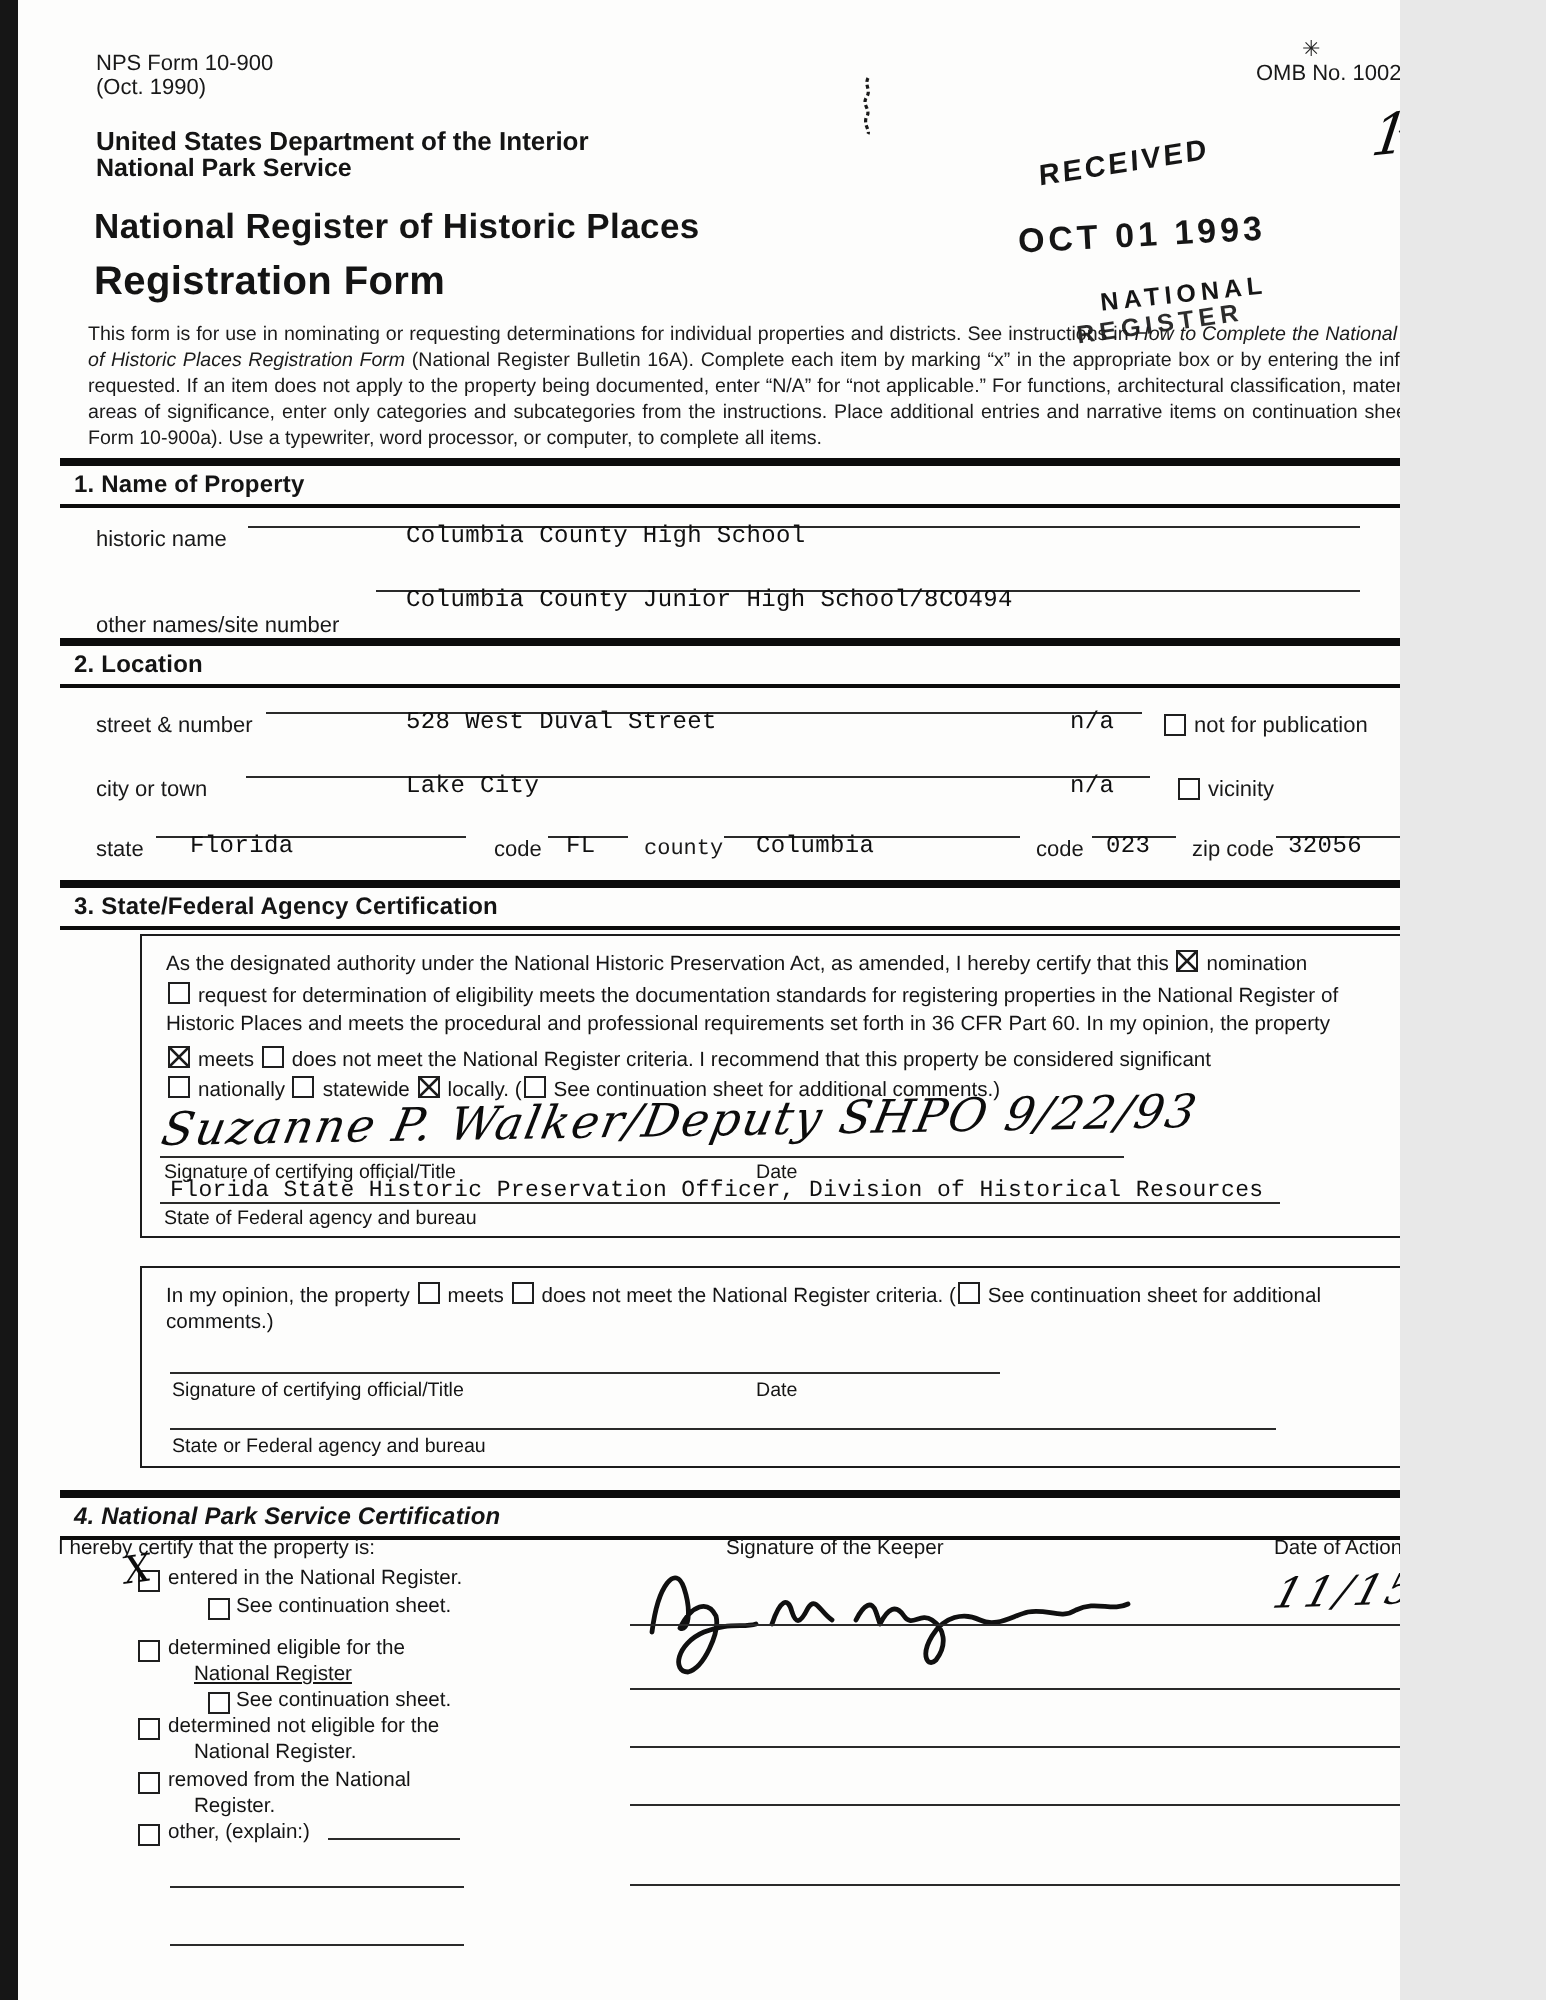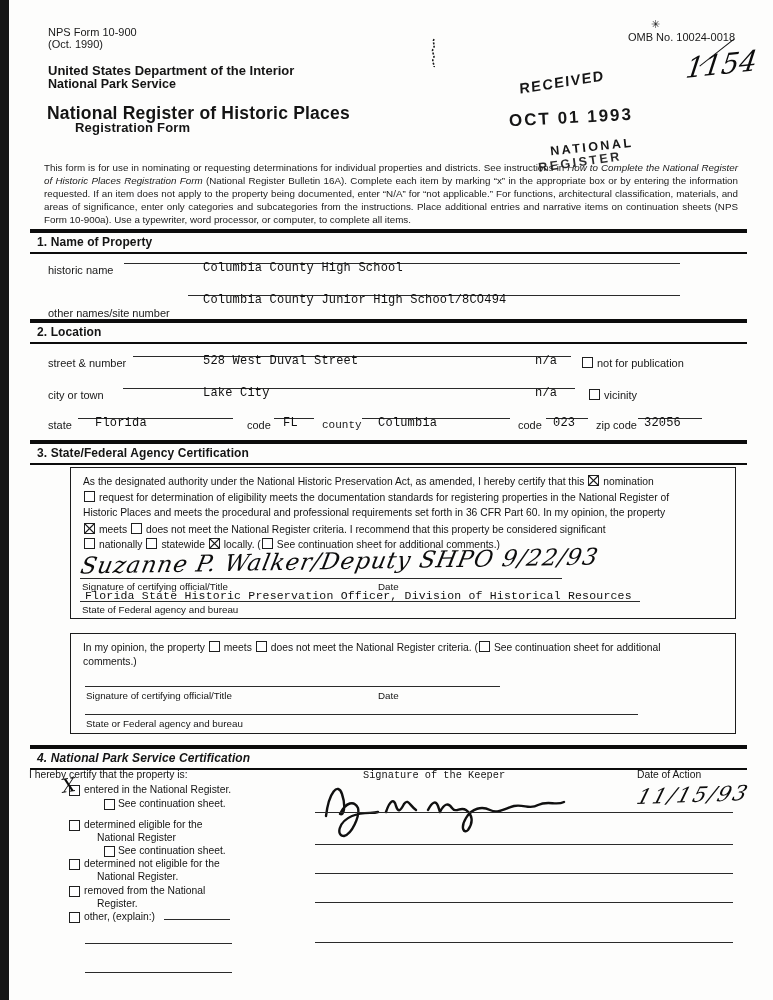--- a/index.html
+++ b/index.html
@@ -1,17 +1,17 @@
 <!DOCTYPE html>
 <html><head>
 <meta charset="utf-8">
 <style>
   html,body{margin:0;padding:0;background:#e8e8e8;}
   .page{
-    position:relative;width:773px;height:1000px;background:#fdfdfc;
+    position:relative;width:700px;height:1000px;background:#fdfdfc;
     font-family:"Liberation Sans",sans-serif;color:#141414;overflow:hidden;
   }
   .scan-edge{position:absolute;left:0;top:0;width:9px;height:1000px;background:#161616;}
   .abs{position:absolute;white-space:nowrap;}
   .lbl{font-size:11px;color:#191919;}
   .small{font-size:10.3px;}
   .tiny{font-size:9.8px;}
   .bold{font-weight:bold;}
   .mono{font-family:"Liberation Mono",monospace;font-size:12px;letter-spacing:.2px;color:#101010;}
   .hand{font-family:"DejaVu Serif",serif;font-style:italic;color:#0c0c0c;}
@@ -47,21 +47,21 @@
   <div class="abs lbl" style="left:48px;top:26px;">NPS Form 10-900</div>
   <div class="abs lbl" style="left:48px;top:38px;">(Oct. 1990)</div>
   <div class="abs lbl" style="left:628px;top:31px;">OMB No. 10024-0018</div>
   <div class="abs hand" style="left:686px;top:48px;font-size:28px;transform:rotate(-6deg) skewX(-14deg);">1154</div>
   <div class="abs" style="left:695px;top:52px;width:44px;height:0;border-bottom:1.8px solid #111;transform:rotate(-38deg);"></div>
 
   <div class="abs bold" style="left:48px;top:63px;font-size:13px;">United States Department of the Interior</div>
   <div class="abs bold" style="left:48px;top:77px;font-size:12.5px;">National Park Service</div>
 
   <div class="abs bold" style="left:47px;top:103px;font-size:17.5px;letter-spacing:.2px;">National Register of Historic Places</div>
-  <div class="abs bold" style="left:47px;top:120px;font-size:13px;letter-spacing:.2px;margin-left:28px;">Registration Form</div>
+  <div class="abs bold" style="left:47px;top:130px;font-size:20px;letter-spacing:.2px;">Registration Form</div>
 
   <div class="abs stamp" style="left:519px;top:74px;font-size:14.5px;letter-spacing:1.5px;transform:rotate(-9deg) skewX(-6deg);">RECEIVED</div>
   <div class="abs stamp" style="left:509px;top:108px;font-size:17px;letter-spacing:2px;transform:rotate(-3deg);">OCT 01 1993</div>
   <div class="abs stamp" style="left:550px;top:140px;font-size:12.5px;letter-spacing:2.5px;transform:rotate(-6deg);">NATIONAL</div>
   <div class="abs stamp" style="left:538px;top:155px;font-size:12.5px;letter-spacing:2.5px;transform:rotate(-8deg);opacity:.9;">REGISTER</div>
 
   <div class="noise" style="left:430px;top:38px;width:8px;height:30px;">
     <svg width="8" height="30" viewBox="0 0 8 30">
         <path d="M4,1 C2,5 6,7 3,11 C1,15 6,17 3,21 C2,25 5,27 4,29" stroke="#1a1a1a" stroke-width="1.6" fill="none" stroke-dasharray="2,1.5"></path>
       </svg>
@@ -136,32 +136,32 @@
   <div class="abs small" style="left:83px;top:656px;">comments.)</div>
   <div class="uline" style="left:85px;top:686px;width:415px;"></div>
   <div class="abs tiny" style="left:86px;top:690px;">Signature of certifying official/Title</div>
   <div class="abs tiny" style="left:378px;top:690px;">Date</div>
   <div class="uline" style="left:85px;top:714px;width:553px;"></div>
   <div class="abs tiny" style="left:86px;top:718px;">State or Federal agency and bureau</div>
 
   <div class="sechead" style="top:745px;font-style:italic;">4.  National Park Service Certification</div>
 
   <div class="abs small" style="left:29px;top:769px;">I hereby certify that the property is:</div>
-  <div class="abs small" style="left:363px;top:769px;font-family:Liberation Mono, monospace;">Signature of the Keeper</div>
+  <div class="abs small" style="left:363px;top:769px;">Signature of the Keeper</div>
   <div class="abs small" style="left:637px;top:769px;">Date of Action</div>
 
   <span class="cb abs" style="left:68px;top:785px;"></span>
   <div class="abs hand" style="left:62px;top:774px;font-size:19px;transform:rotate(-8deg);">X</div>
   <div class="abs small" style="left:84px;top:784px;">entered in the National Register.</div>
   <span class="cb abs" style="left:103px;top:799px;"></span>
   <div class="abs small" style="left:118px;top:798px;">See continuation sheet.</div>
 
   <span class="cb abs" style="left:68px;top:820px;"></span>
   <div class="abs small" style="left:84px;top:819px;">determined eligible for the</div>
-  <div class="abs small" style="left:97px;top:832px;">National Register</div>
+  <div class="abs small" style="left:97px;top:832px;text-decoration:underline;">National Register</div>
   <span class="cb abs" style="left:103px;top:846px;"></span>
   <div class="abs small" style="left:118px;top:845px;">See continuation sheet.</div>
 
   <span class="cb abs" style="left:68px;top:859px;"></span>
   <div class="abs small" style="left:84px;top:858px;">determined not eligible for the</div>
   <div class="abs small" style="left:97px;top:871px;">National Register.</div>
 
   <span class="cb abs" style="left:68px;top:886px;"></span>
   <div class="abs small" style="left:84px;top:885px;">removed from the National</div>
   <div class="abs small" style="left:97px;top:898px;">Register.</div>

